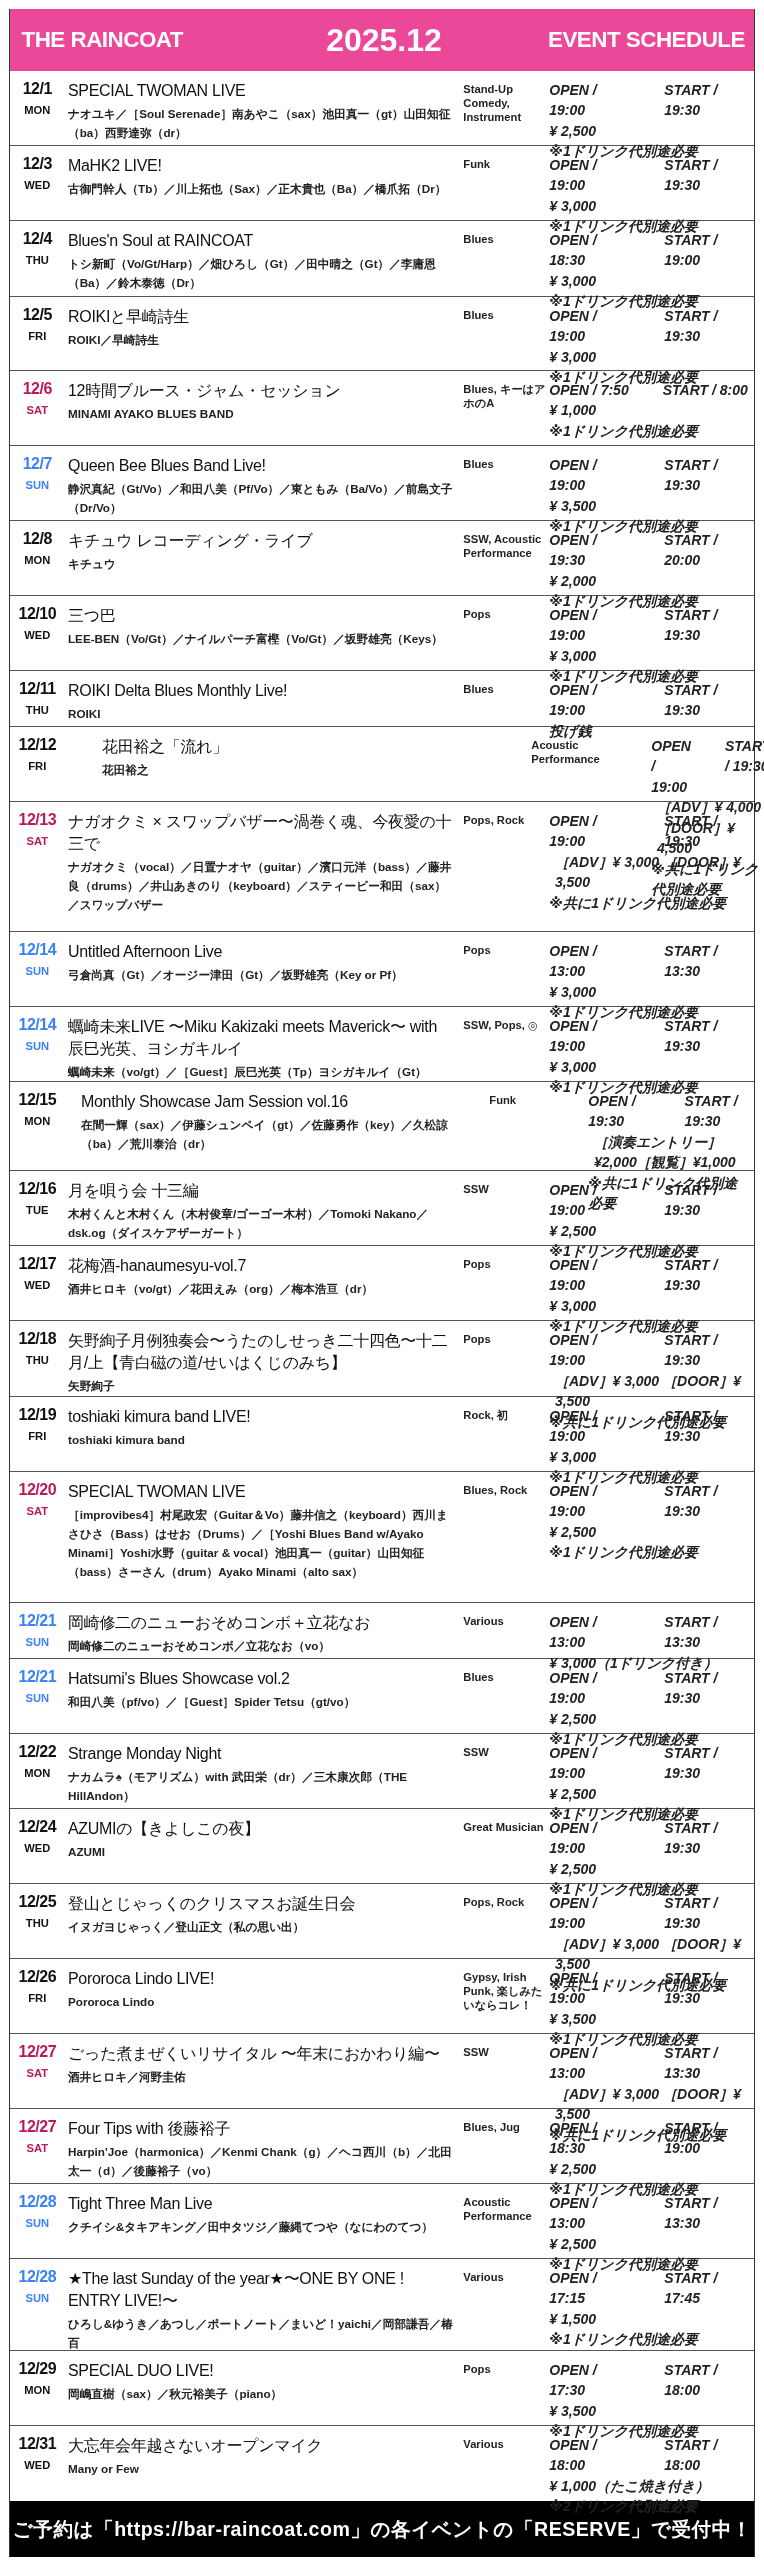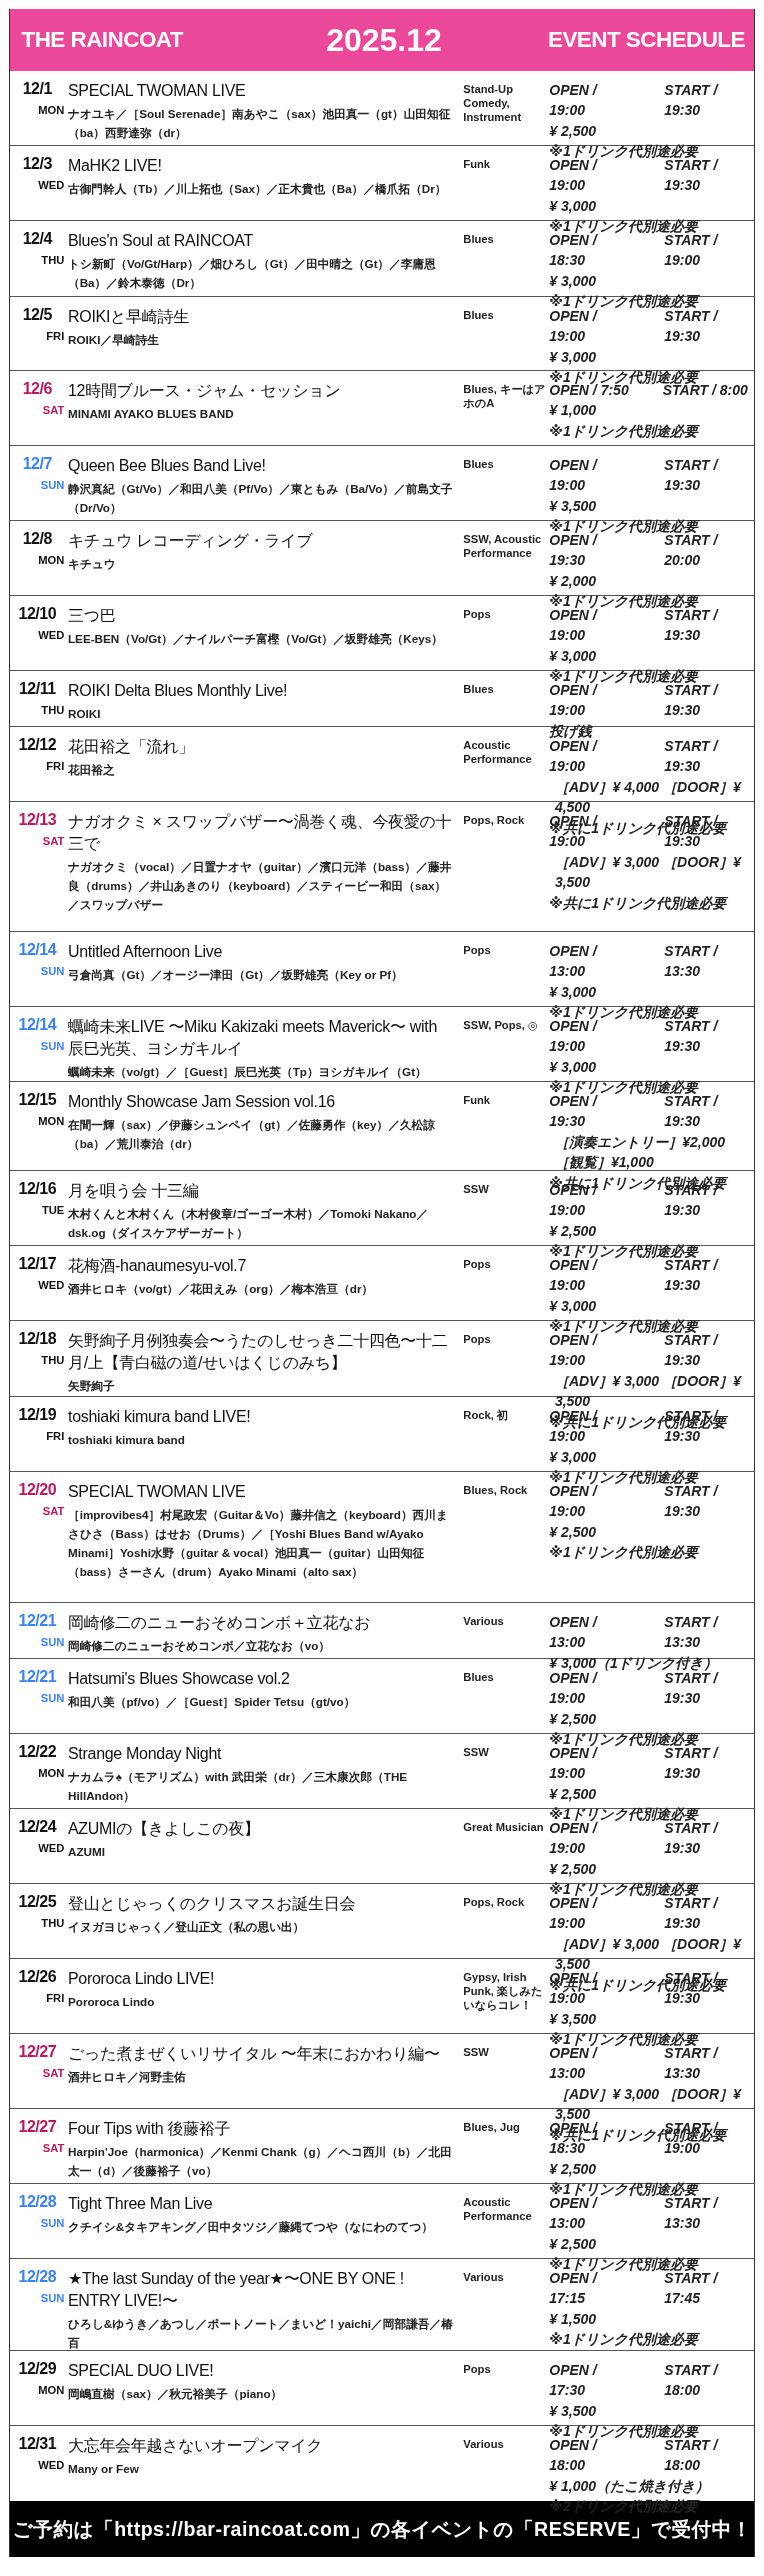--- a/index.html
+++ b/index.html
@@ -6,21 +6,21 @@
   body { width: 765px; height: 2576px; position: relative; font-family: "Liberation Sans", "DejaVu Sans", sans-serif; color: #111; }
   .sheet { position: absolute; left: 9.3px; top: 9.3px; width: 746px; border-left: 1.4px solid #333; border-right: 1.4px solid #333; box-sizing: border-box; }
   .header { height: 62px; background: #ec4899; color: #fff; display: flex; align-items: center; justify-content: space-between; padding: 0 9.3px 0 11.2px; font-weight: bold; font-family: "Liberation Sans", sans-serif; }
   .header .brand { font-size: 22.4px; letter-spacing: -0.5px; }
   .header .month { font-size: 32px; letter-spacing: 0px; margin-left: 37px; }
   .header .subtitle { font-size: 22.4px; letter-spacing: -0.5px; }
   .row { display: flex; border-bottom: 1.9px solid #555; box-sizing: border-box; padding: 8.4px 0 5.6px 0; }
   .row:last-of-type { border-bottom: none; }
   .col-date { width: 54px; flex: none; text-align: center; font-weight: bold; }
   .col-date .d { font-size: 16px; line-height: 18.7px; letter-spacing: -0.5px; }
-  .col-date .w { font-size: 11.2px; line-height: 17px; margin-top: 3.7px; text-align: right; }
+  .col-date .w { font-size: 11.2px; line-height: 17px; margin-top: 3.7px; }
   .col-date.sat { color: #be185d; }
   .col-date.sun { color: #3b82f6; }
   .col-main { width: 399px; flex: none; padding-left: 3.7px; padding-right: 7.5px; box-sizing: border-box; }
   .col-main .title { font-size: 16px; font-weight: normal; line-height: 22.4px; letter-spacing: -0.3px; }
   .col-main .perf { font-size: 11.7px; font-weight: bold; line-height: 19px; margin-top: 1.9px; color: #222; }
   .col-genre { width: 86px; flex: none; font-size: 11.2px; font-weight: bold; line-height: 14px; padding-top: 1.9px; color: #222; }
   .col-info { flex: 1; font-size: 14px; font-weight: bold; line-height: 20.5px; color: #222; padding-right: 3.7px; font-style: italic; }
   .col-info .times { display: flex; gap: 34px; }
   .col-info .price-adv { padding-left: 5.6px; }
   .footer { height: 56px; background: #000; color: #fff; font-size: 19.6px; font-weight: bold; display: flex; align-items: center; justify-content: center; letter-spacing: 0.5px; }
@@ -209,21 +209,21 @@
       <div class="col-info">
         <div class="times">
           <span>OPEN / 19:00</span>
           <span>START / 19:30</span>
         </div>
         <div class="price">投げ銭</div>
         <div class="note"></div>
       </div>
     </div>
 
-    <div class="row" style="height: 75px;">
+    <div class="row" style="height: 75px; gap: 34px;">
       <div class="col-date">
         <div class="d">12/12</div>
         <div class="w">FRI</div>
       </div>
       <div class="col-main">
         <div class="title">花田裕之「流れ」</div>
         <div class="perf">花田裕之</div>
       </div>
       <div class="col-genre">Acoustic Performance</div>
       <div class="col-info">
@@ -289,21 +289,21 @@
       <div class="col-info">
         <div class="times">
           <span>OPEN / 19:00</span>
           <span>START / 19:30</span>
         </div>
         <div class="price">¥ 3,000</div>
         <div class="note">※1ドリンク代別途必要</div>
       </div>
     </div>
 
-    <div class="row" style="height: 89px;">
+    <div class="row" style="height: 89px; gap: 13px;">
       <div class="col-date">
         <div class="d">12/15</div>
         <div class="w">MON</div>
       </div>
       <div class="col-main">
         <div class="title">Monthly Showcase Jam Session vol.16</div>
         <div class="perf">在間一輝（sax）／伊藤シュンペイ（gt）／佐藤勇作（key）／久松諒（ba）／荒川泰治（dr）</div>
       </div>
       <div class="col-genre">Funk</div>
       <div class="col-info">

